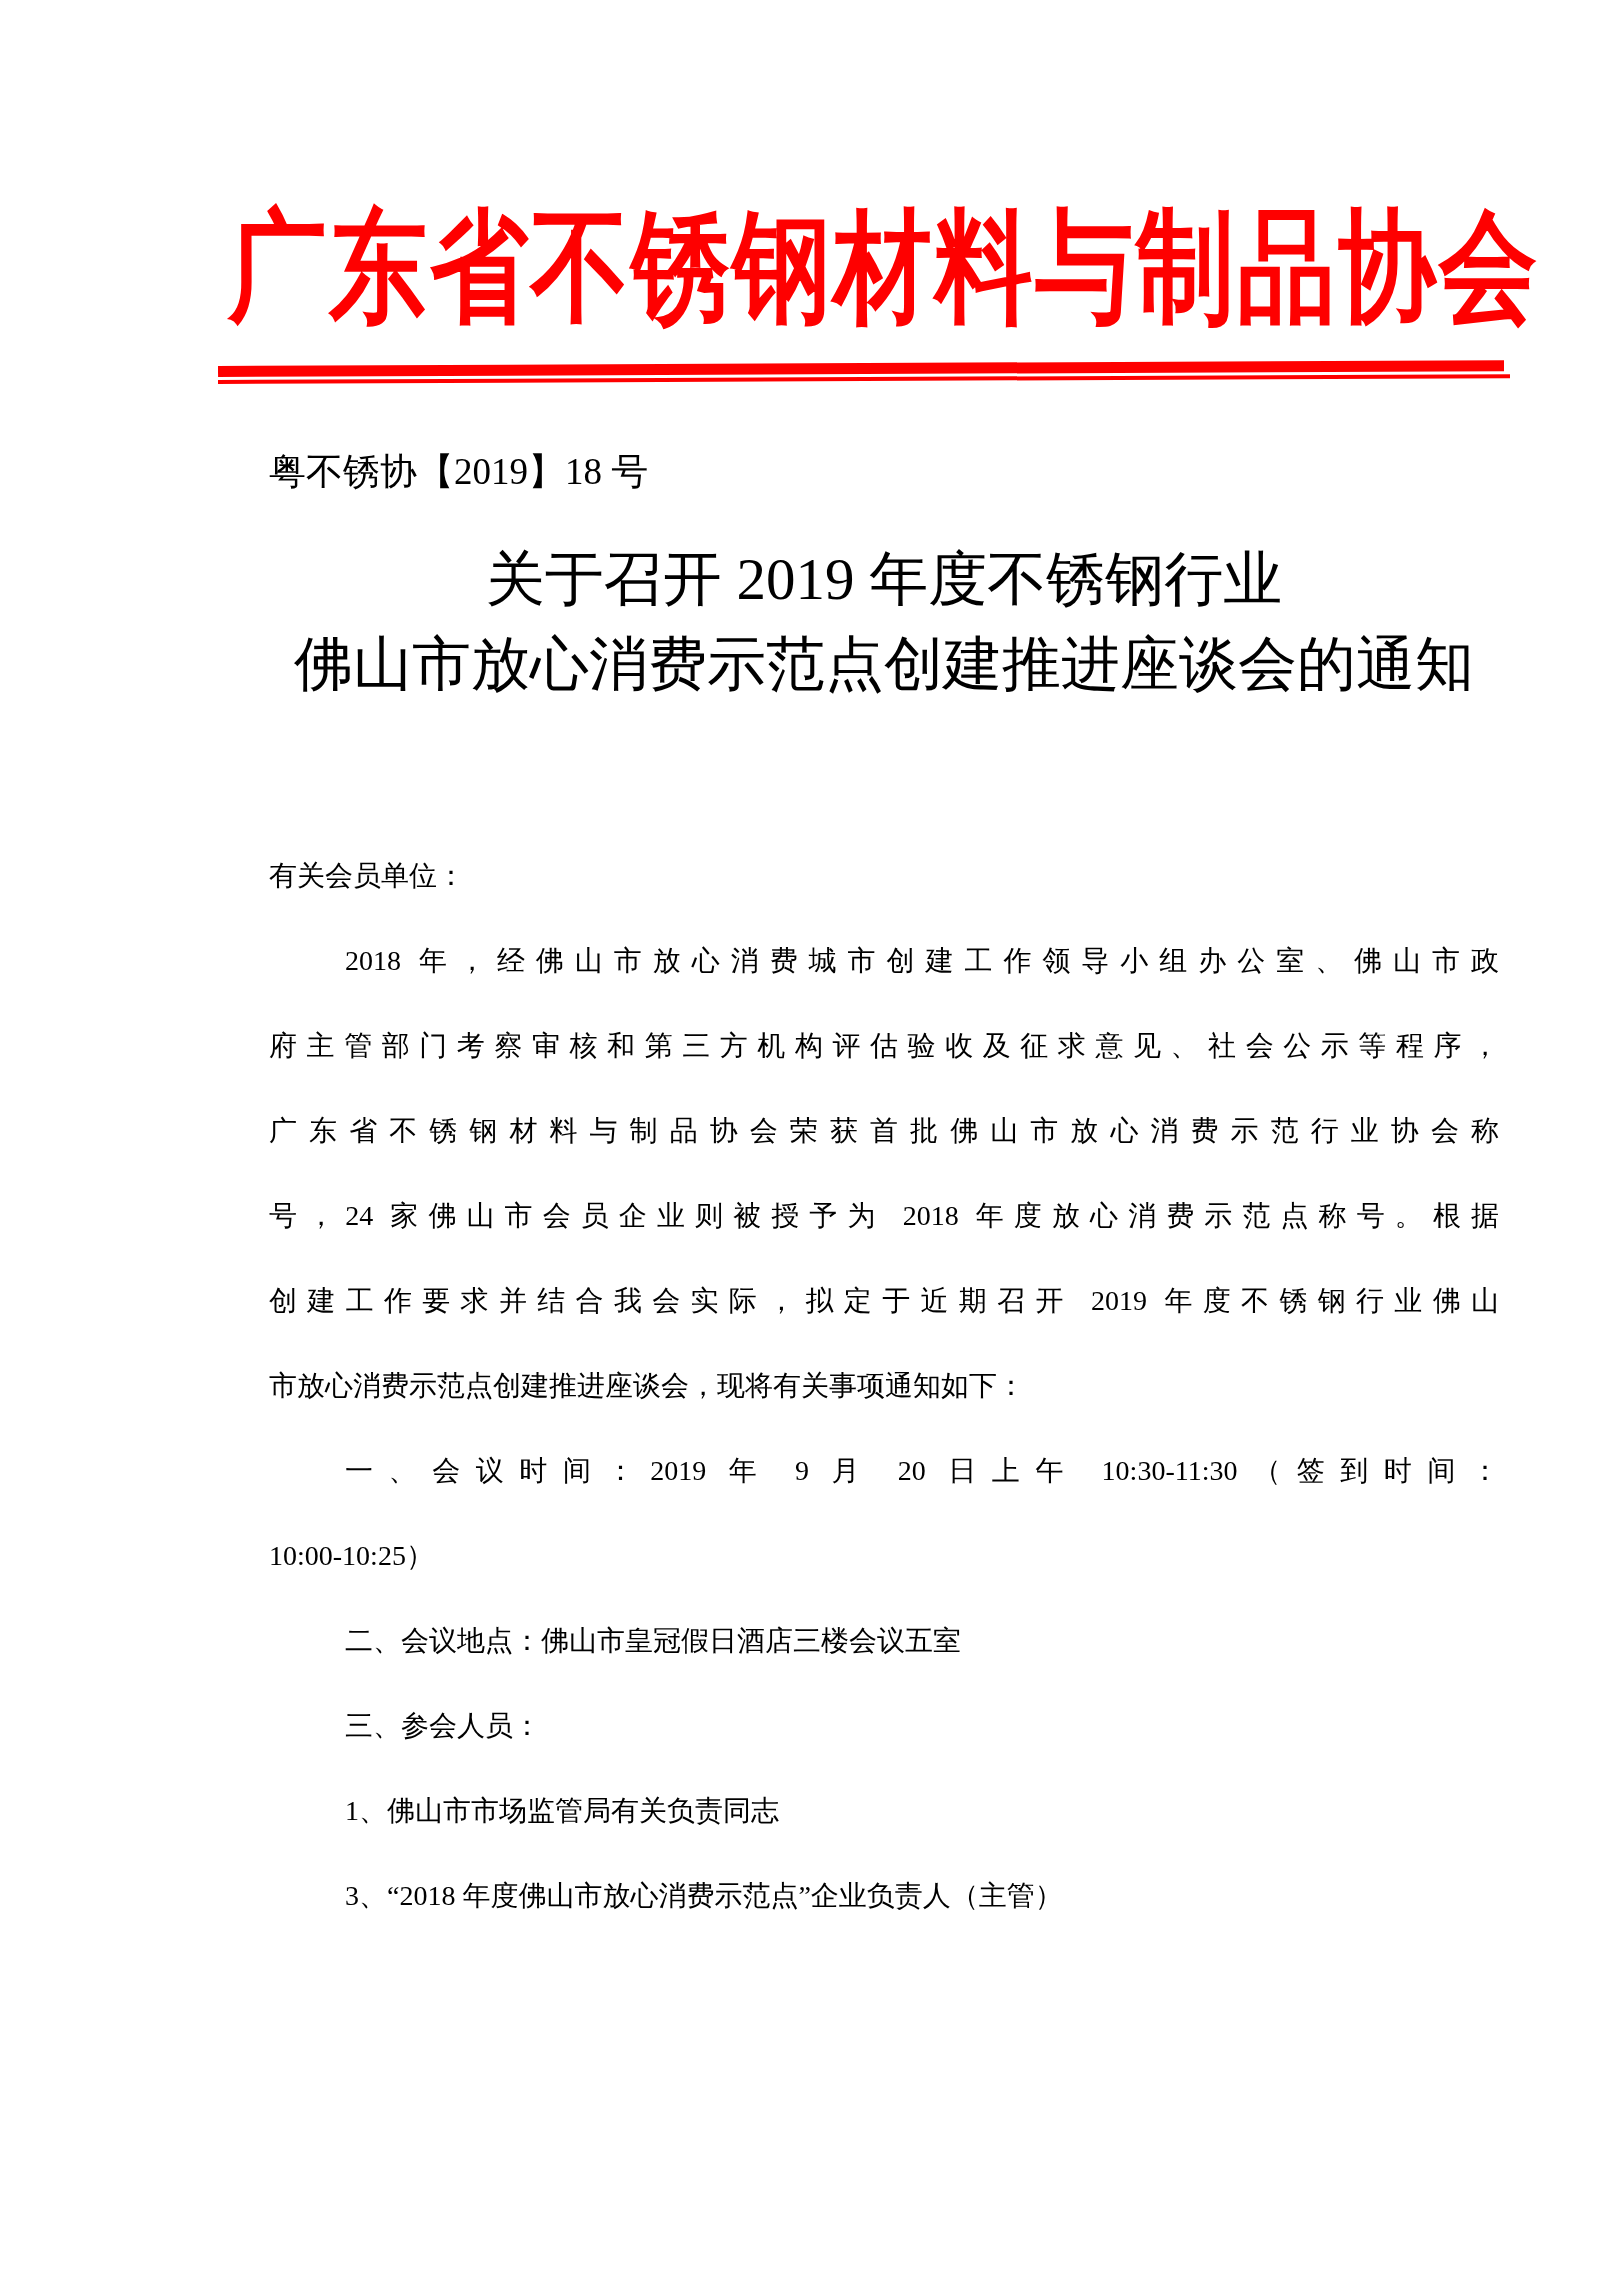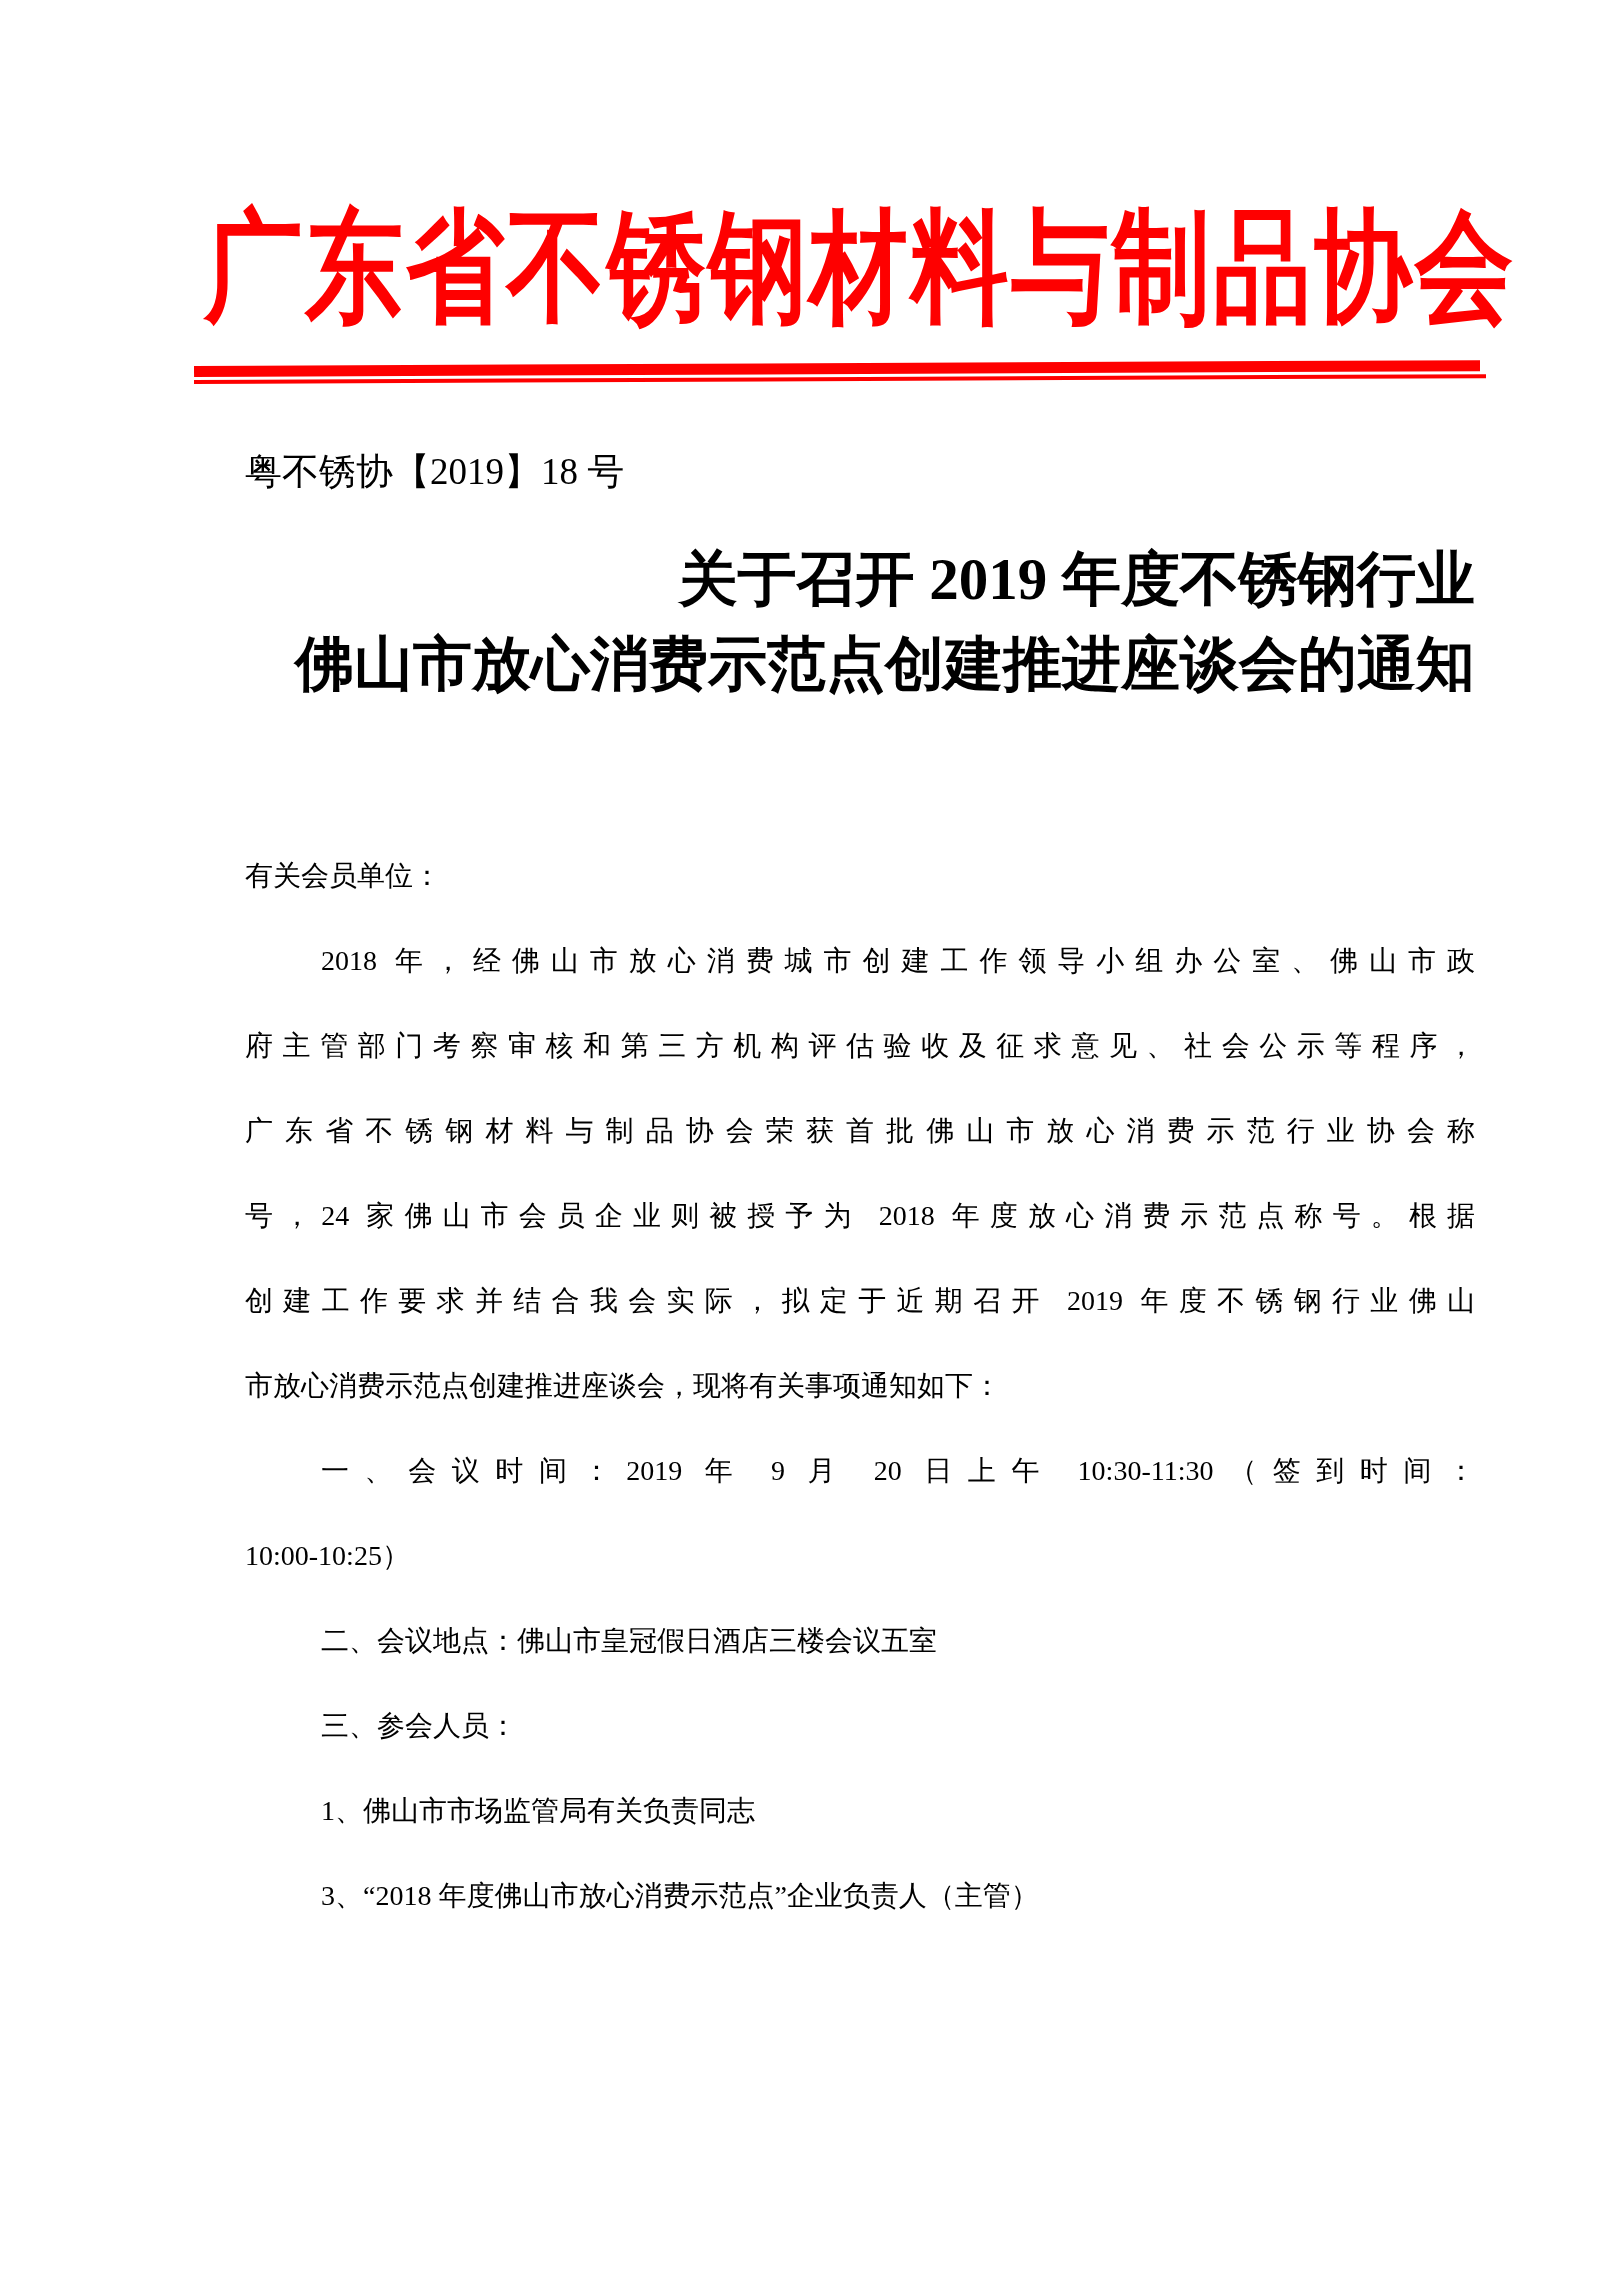--- a/index.html
+++ b/index.html
@@ -8,20 +8,21 @@
     background: #ffffff;
   }
   .page {
     position: relative;
     width: 1546px;
     height: 2293px;
     background: #ffffff;
     overflow: hidden;
     font-family: "Liberation Serif", "DejaVu Serif", serif;
     color: #000000;
+    margin-left: 24px;
   }
   .org-title {
     position: absolute;
     top: 204px;
     left: 860px;
     transform: translateX(-50%) scaleY(1.25);
     transform-origin: top center;
     font-size: 98px;
     line-height: 1.05;
     font-weight: 900;
@@ -56,22 +57,22 @@
     width: 1245px;
     font-size: 37px;
     line-height: 49px;
     white-space: nowrap;
   }
   .doc-title {
     position: absolute;
     top: 537px;
     left: 245px;
     width: 1230px;
-    text-align: right;
-    font-weight: bold;
+    text-align: center;
+    font-weight: normal;
     font-size: 59px;
     line-height: 85px;
   }
   .doc-title .t-line {
     white-space: nowrap;
   }
   .doc-body {
     position: absolute;
     top: 833px;
     left: 245px;

